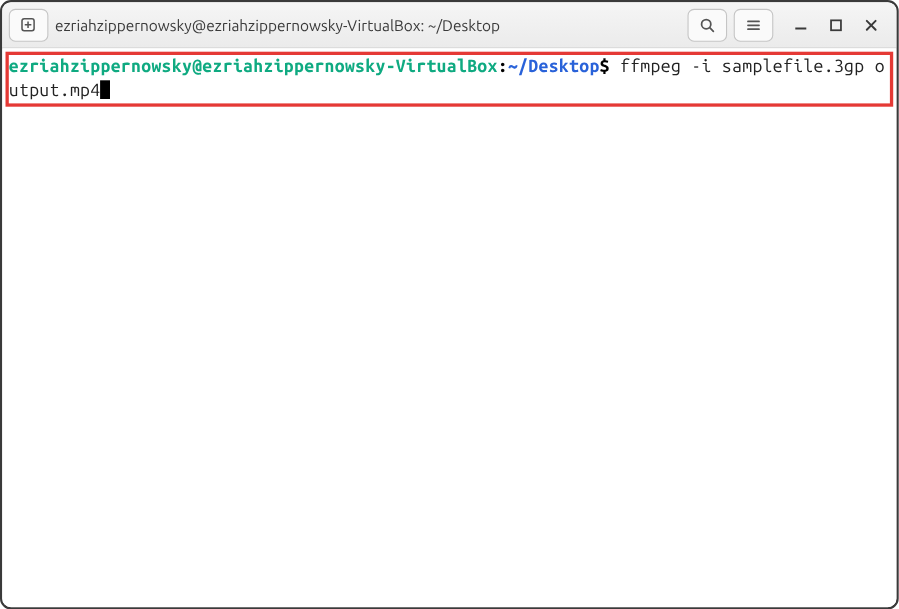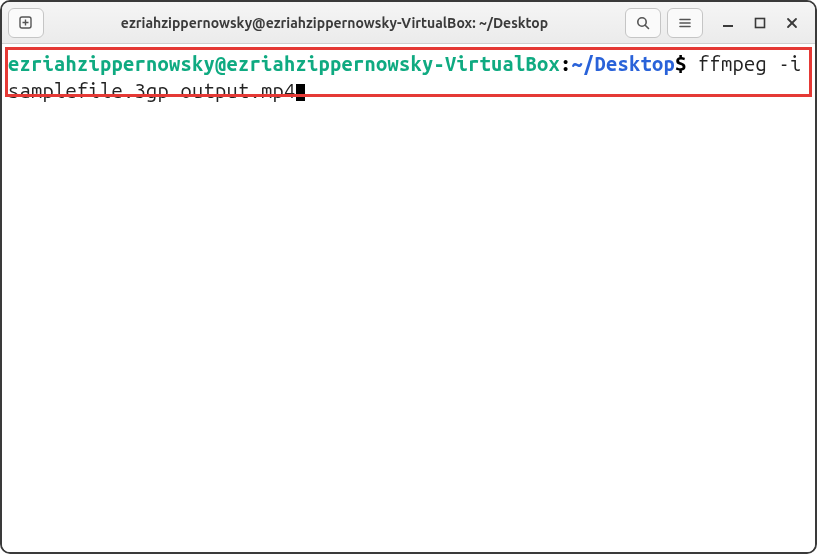--- a/index.html
+++ b/index.html
@@ -33,23 +33,23 @@
       border: 1px solid #c5c5c5;
       border-radius: 6px;
       background: #fafafa;
       display: flex;
       align-items: center;
       justify-content: center;
       cursor: pointer;
     }
     .title-text {
       flex: 1;
-      text-align: center;
+      text-align: left;
       font-size: 14px;
-      font-weight: 700;
+      font-weight: 400;
       color: #3a3a3a;
       white-space: nowrap;
       overflow: hidden;
     }
     .toolbar-btn {
       width: 36px;
       height: 30px;
       border: 1px solid #c5c5c5;
       border-radius: 6px;
       background: #fafafa;
@@ -84,21 +84,21 @@
       top: 3px;
       left: 3px;
       right: 3px;
       height: 50px;
       border: 3px solid #e53935;
       pointer-events: none;
     }
     .terminal-content {
       padding: 6px 6px;
       font-family: "Ubuntu Mono", "DejaVu Sans Mono", monospace;
-      font-size: 20px;
+      font-size: 16px;
       line-height: 1.35;
       white-space: pre-wrap;
       word-break: break-all;
       letter-spacing: 0.3px;
     }
     .prompt-user {
       color: #0faa81;
       font-weight: bold;
     }
     .prompt-sep {

